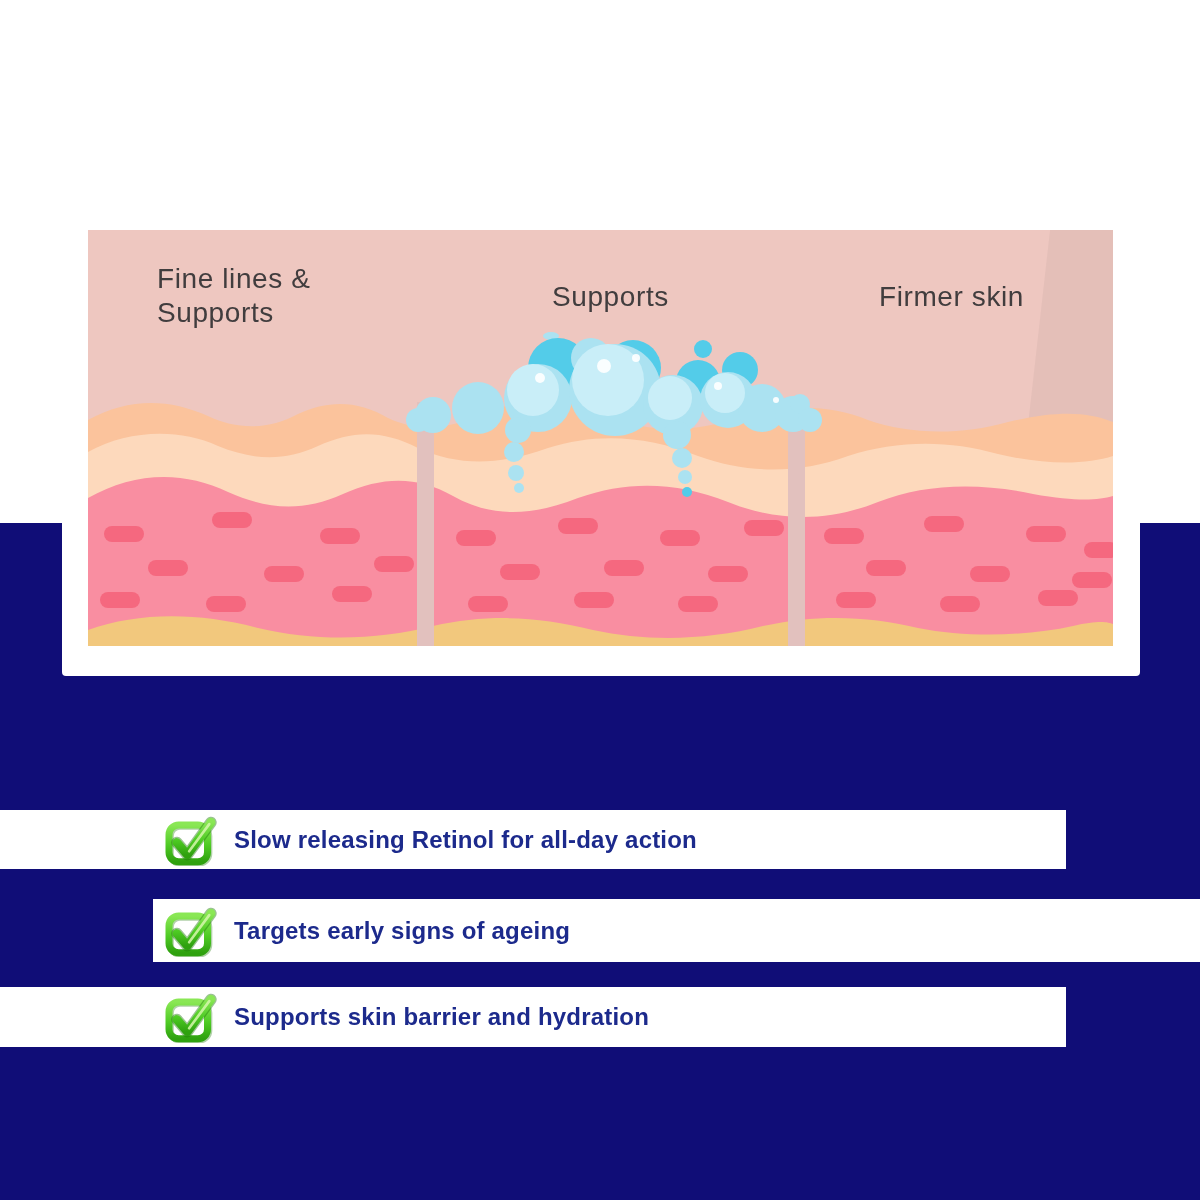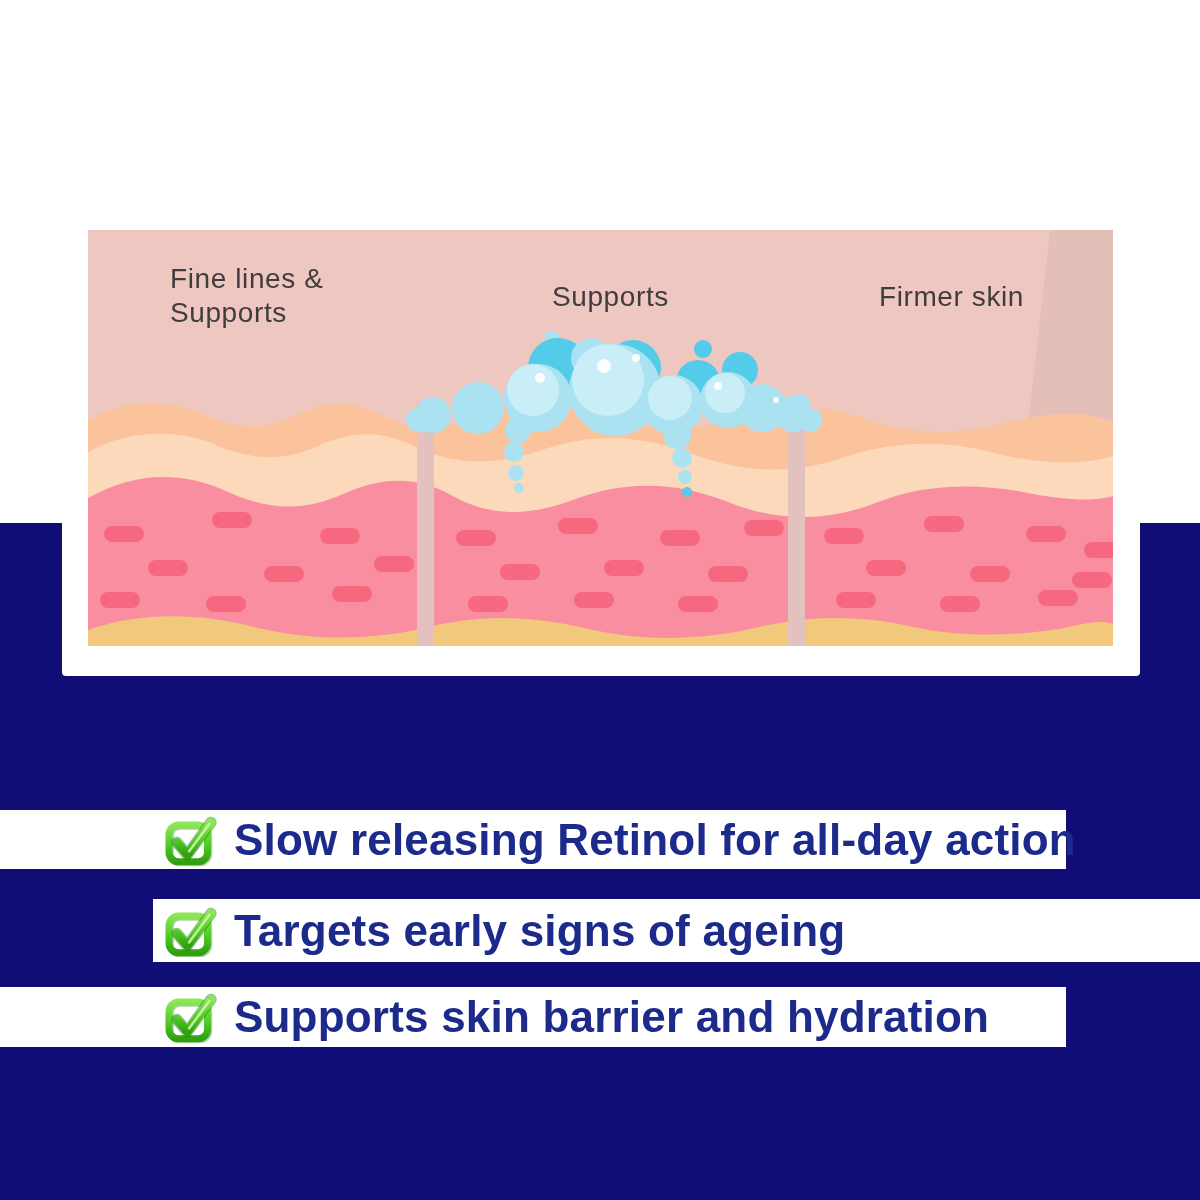--- a/index.html
+++ b/index.html
@@ -27,21 +27,21 @@
     overflow:hidden;
   }
   .skin-card svg.illustration{position:absolute;left:0;top:0;}
   .skin-label{
     position:absolute;
     color:var(--label-gray);
     font-size:28px;line-height:34px;
     letter-spacing:0.6px;
     white-space:nowrap;
   }
-  .skin-label.left{left:82px;top:32px;}
+  .skin-label.left{left:69px;top:32px;}
   .skin-label.center{left:464px;top:50px;}
   .skin-label.right{left:791px;top:50px;}
 
   
   .l-peach{fill:var(--skin-peach);}
   .l-lightpeach{fill:var(--skin-light-peach);}
   .l-pink{fill:var(--skin-pink);}
   .l-capsule{fill:var(--skin-capsule);}
   .l-sand{fill:var(--skin-sand);}
   .l-divider{fill:var(--divider-pink);}
@@ -58,21 +58,21 @@
     display:flex;align-items:center;
     box-sizing:border-box;
   }
   .benefit-1{left:0;top:810px;width:1066px;height:59px;padding-left:162px;}
   .benefit-2{left:153px;top:899px;width:1047px;height:63px;padding-left:9px;}
   .benefit-3{left:0;top:987px;width:1066px;height:60px;padding-left:162px;}
   .benefit .check-icon{width:56px;height:54px;flex:0 0 auto;margin-top:-2px;}
   .benefit .benefit-text{
     margin-left:16px;
     color:var(--text-navy);
-    font-size:44px;font-weight:700;
+    font-size:24px;font-weight:700;
     letter-spacing:0.2px;
     white-space:nowrap;
   }
 </style>
 </head>
 <body>
 
 <svg width="0" height="0" style="position:absolute" aria-hidden="true">
   <defs>
     <linearGradient id="chkGrad" x1="0" y1="0" x2="0" y2="1">

